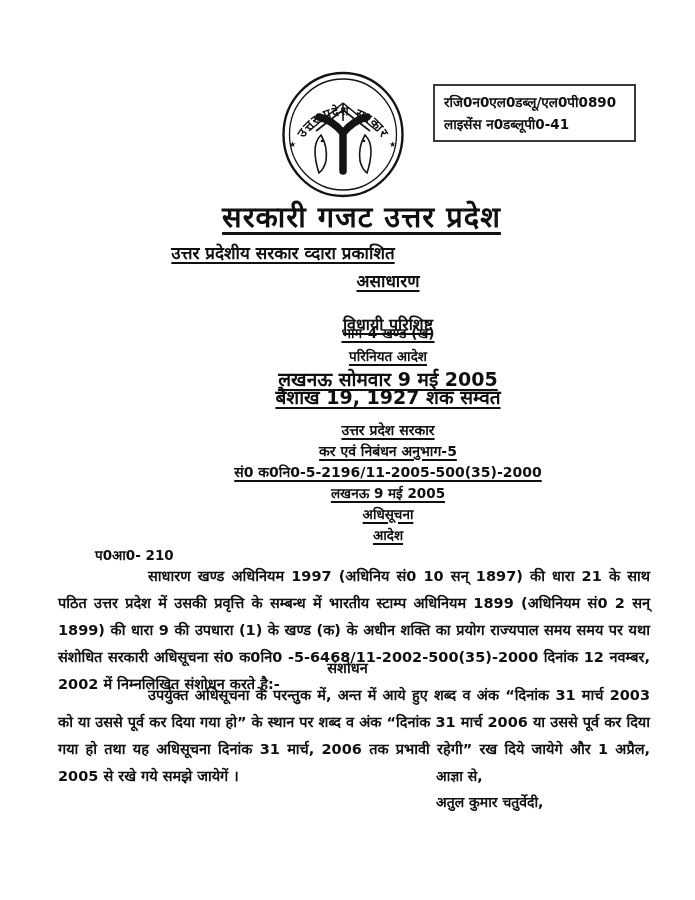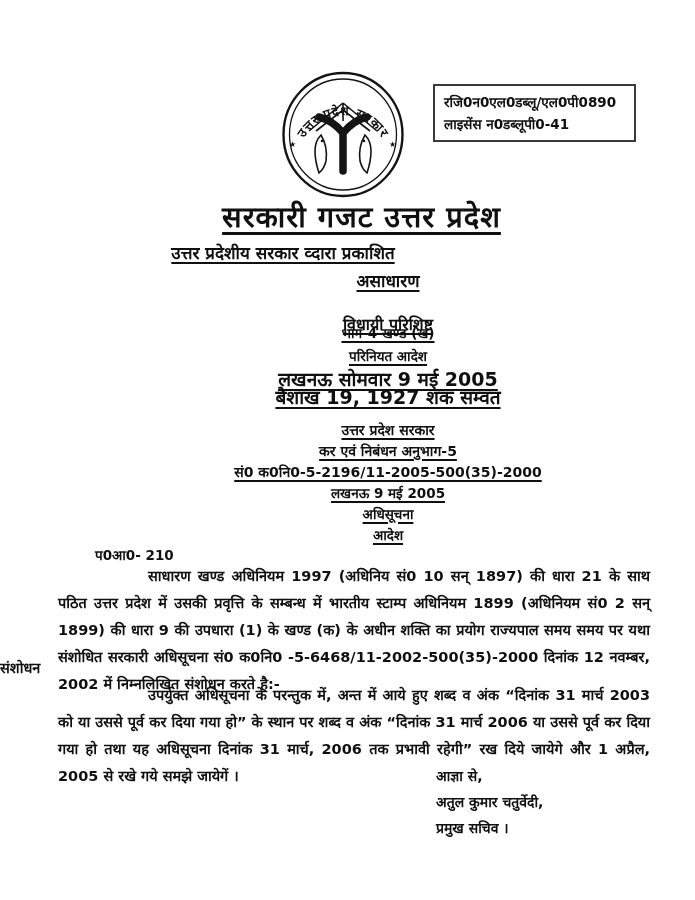--- a/index.html
+++ b/index.html
@@ -29,21 +29,21 @@
   .fs-xl{font-size:19px;}
   .fs-lg{font-size:17px;}
   .fs-md{font-size:16px;margin-top:17px;}
   .fs-sm2{font-size:14px;}
   .fs-sm{font-size:13.5px;}
   
   .ref-no{left:63px;top:546px;font-size:13.5px;margin-left:32px;}
   .para{left:58px;width:592px;font-size:14.5px;line-height:27px;
         text-align:justify;text-indent:90px;}
   .para1{top:563px;}
-  .amend-heading{left:0;width:695px;top:657px;font-size:14.5px;}
+  .amend-heading{left:0;width:695px;top:657px;text-align:center;font-size:14.5px;}
   .para2{top:682px;}
   .signature{left:436px;width:196px;top:763px;
              font-size:14px;line-height:26px;}
 </style>
 </head>
 <body>
 
 <div class="abs emblem">
   <svg viewBox="0 0 124 127" xmlns="http://www.w3.org/2000/svg">
     <ellipse cx="62" cy="63.5" rx="59.5" ry="61.5" fill="none" stroke="#141414" stroke-width="2.4"></ellipse>
@@ -94,14 +94,13 @@
 
 <div class="abs para para1 b">साधारण खण्ड अधिनियम 1997 (अधिनिय सं0 10 सन् 1897) की धारा 21 के साथ पठित उत्तर प्रदेश में उसकी प्रवृत्ति के सम्बन्ध में भारतीय स्टाम्प अधिनियम 1899 (अधिनियम सं0 2 सन् 1899) की धारा 9 की उपधारा (1) के खण्ड (क) के अधीन शक्ति का प्रयोग राज्यपाल समय समय पर यथा संशोधित सरकारी अधिसूचना सं0 क0नि0 -5-6468/11-2002-500(35)-2000 दिनांक 12 नवम्बर, 2002 में निम्नलिखित संशोधन करते है:-</div>
 
 <div class="abs amend-heading b">संशोधन</div>
 
 <div class="abs para para2 b">उपर्युक्त अधिसूचना के परन्तुक में, अन्त में आये हुए शब्द व अंक “दिनांक 31 मार्च 2003 को या उससे पूर्व कर दिया गया हो” के स्थान पर शब्द व अंक “दिनांक 31 मार्च 2006 या उससे पूर्व कर दिया गया हो तथा यह अधिसूचना दिनांक 31 मार्च, 2006 तक प्रभावी रहेगी” रख दिये जायेगे  और 1 अप्रैल, 2005 से रखे गये समझे जायेगें  ।</div>
 
 <div class="abs signature b">
   <div>आज्ञा से,</div>
   <div>अतुल कुमार चतुर्वेदी,</div>
-  <div>प्रमुख सचिव ।</div>
 </div>
 
 </body></html>

